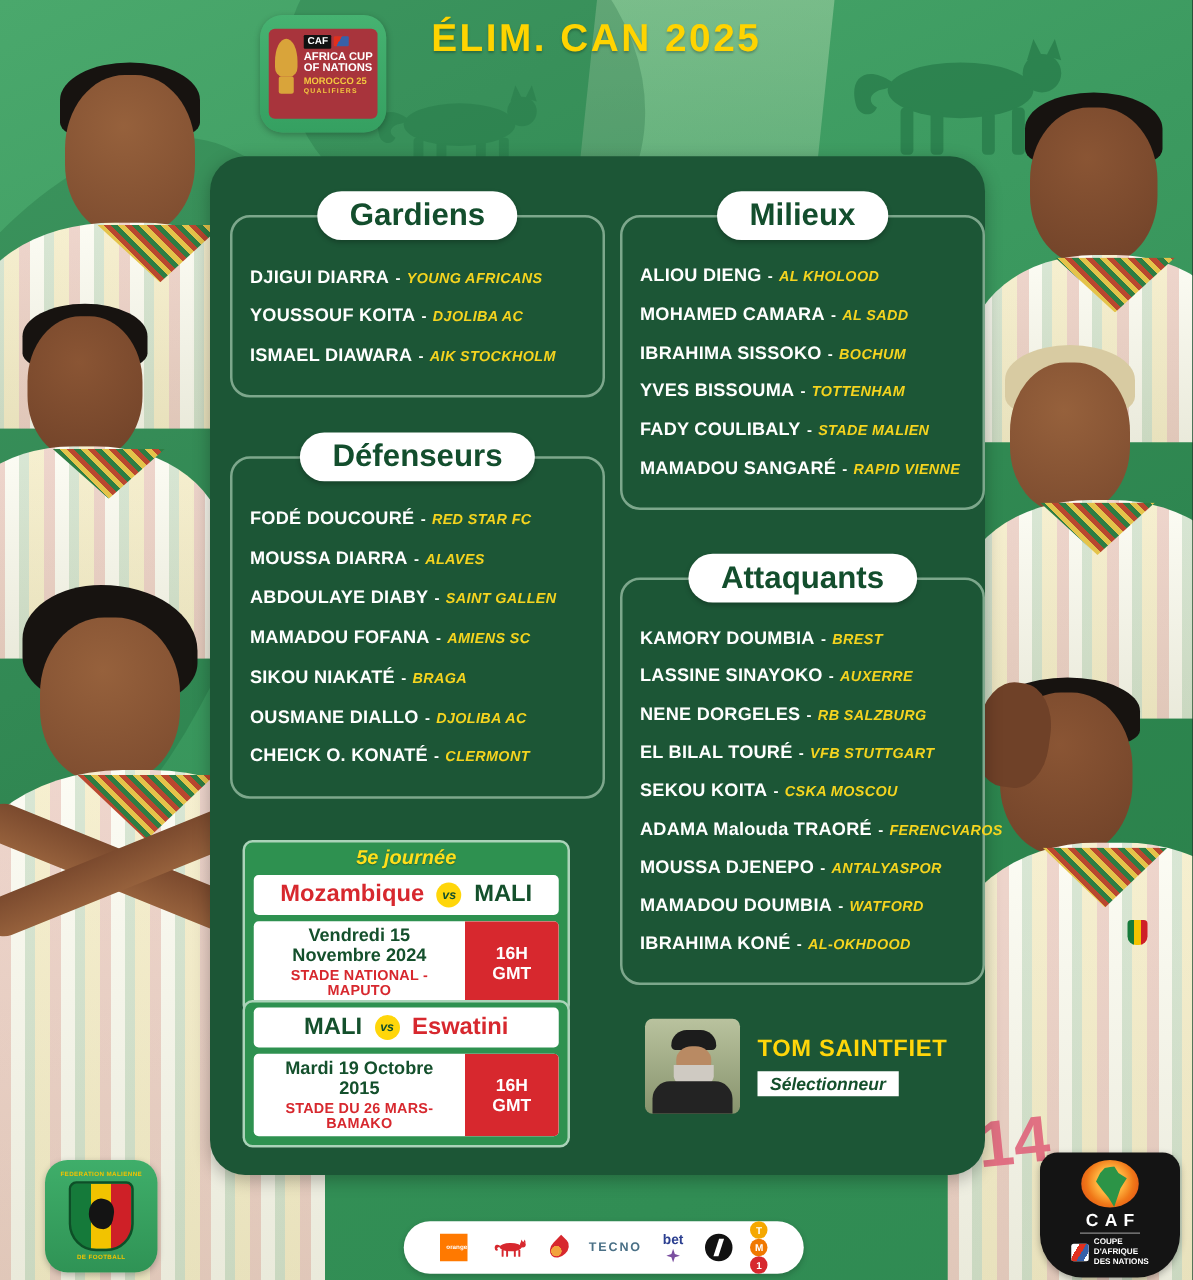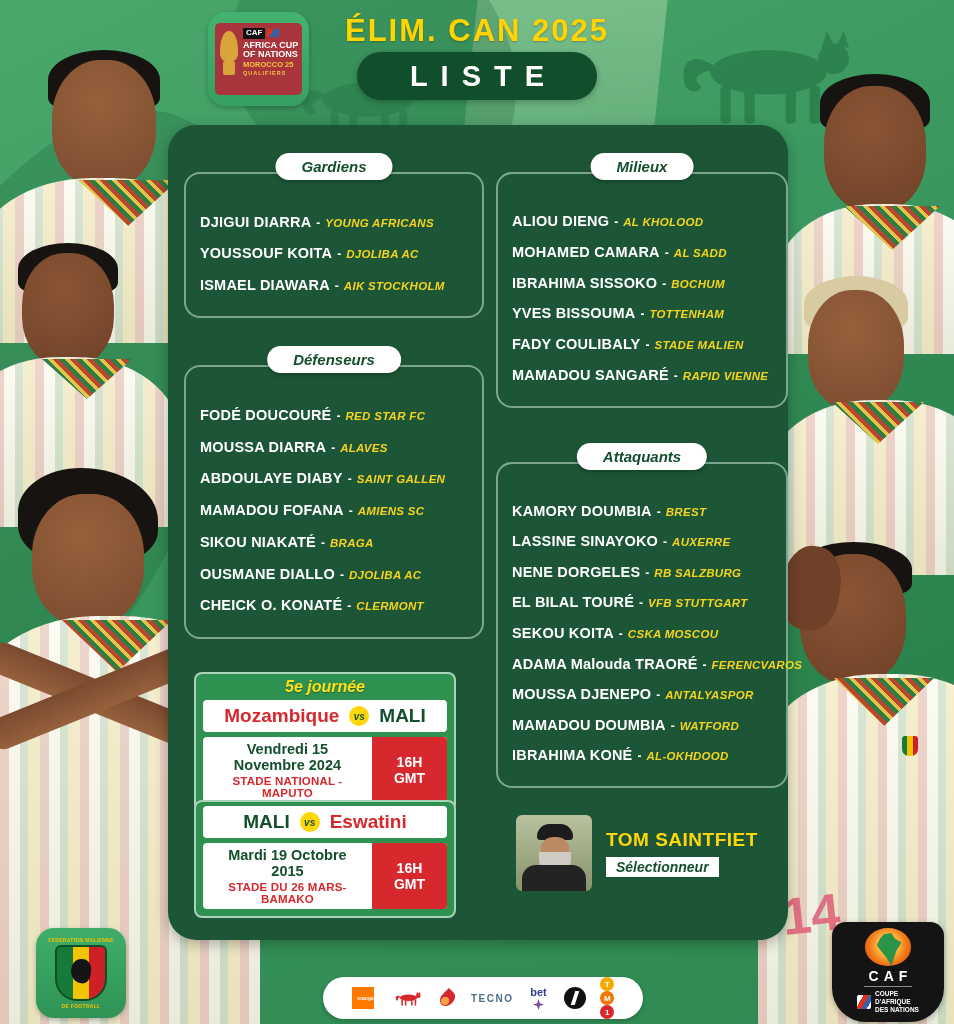--- a/index.html
+++ b/index.html
@@ -101,21 +101,21 @@
   .cbt-l4 { font-weight:700; font-size:5.5px; color:#f3c73f; letter-spacing:1px; margin-top:2px; }
 
   
   .panel { position:absolute; left:168px; top:125px; width:620px; height:815px;
            background:#1c5636; border-radius:28px; box-shadow:0 4px 14px rgba(0,0,0,.28); }
   .section { position:absolute; }
   .sec-box { width:100%; height:100%; border:2px solid rgba(205,235,212,.55); border-radius:16px;
              display:flex; flex-direction:column; justify-content:space-evenly; padding:24px 10px 8px 14px; }
   .sec-pill { position:absolute; top:-19px; left:50%; transform:translateX(-50%);
               background:#fff; border-radius:24px; padding:5px 26px; white-space:nowrap;
-              font-weight:700; font-style:italic; font-size:15px; color:#134e2d;
+              font-weight:700; font-size:25px; color:#134e2d;
               box-shadow:0 2px 4px rgba(0,0,0,.25); }
   #sec-gardiens   { left:16px;  top:47px;  width:300px; height:146px; }
   #sec-defenseurs { left:16px;  top:240px; width:300px; height:274px; }
   #sec-milieux    { left:328px; top:47px;  width:292px; height:236px; }
   #sec-attaquants { left:328px; top:337px; width:292px; height:326px; }
   .player-row { display:flex; align-items:baseline; gap:5px; white-space:nowrap; }
   .p-name { font-weight:700; font-size:14.5px; color:#fff; letter-spacing:.2px; }
   .p-sep  { font-weight:700; font-size:12px; color:#fff; }
   .p-club { font-weight:700; font-style:italic; font-size:11.5px; color:#f5d41f; letter-spacing:.3px; }
 
@@ -286,21 +286,20 @@
           <span class="cbt-te"></span>
         </div>
         <div class="cbt-l1">AFRICA CUP</div>
         <div class="cbt-l2">OF NATIONS</div>
         <div class="cbt-l3">MOROCCO 25</div>
         <div class="cbt-l4">QUALIFIERS</div>
       </div>
     </div>
   </div>
   <div class="title">ÉLIM. CAN 2025</div>
-  <div class="liste-pill">LISTE</div>
 
   <div class="panel">
 
     <div class="section" id="sec-gardiens">
       <div class="sec-pill">Gardiens</div>
       <div class="sec-box">
 
           <div class="player-row">
             <span class="p-name">DJIGUI DIARRA</span>
             <span class="p-sep">-</span>

